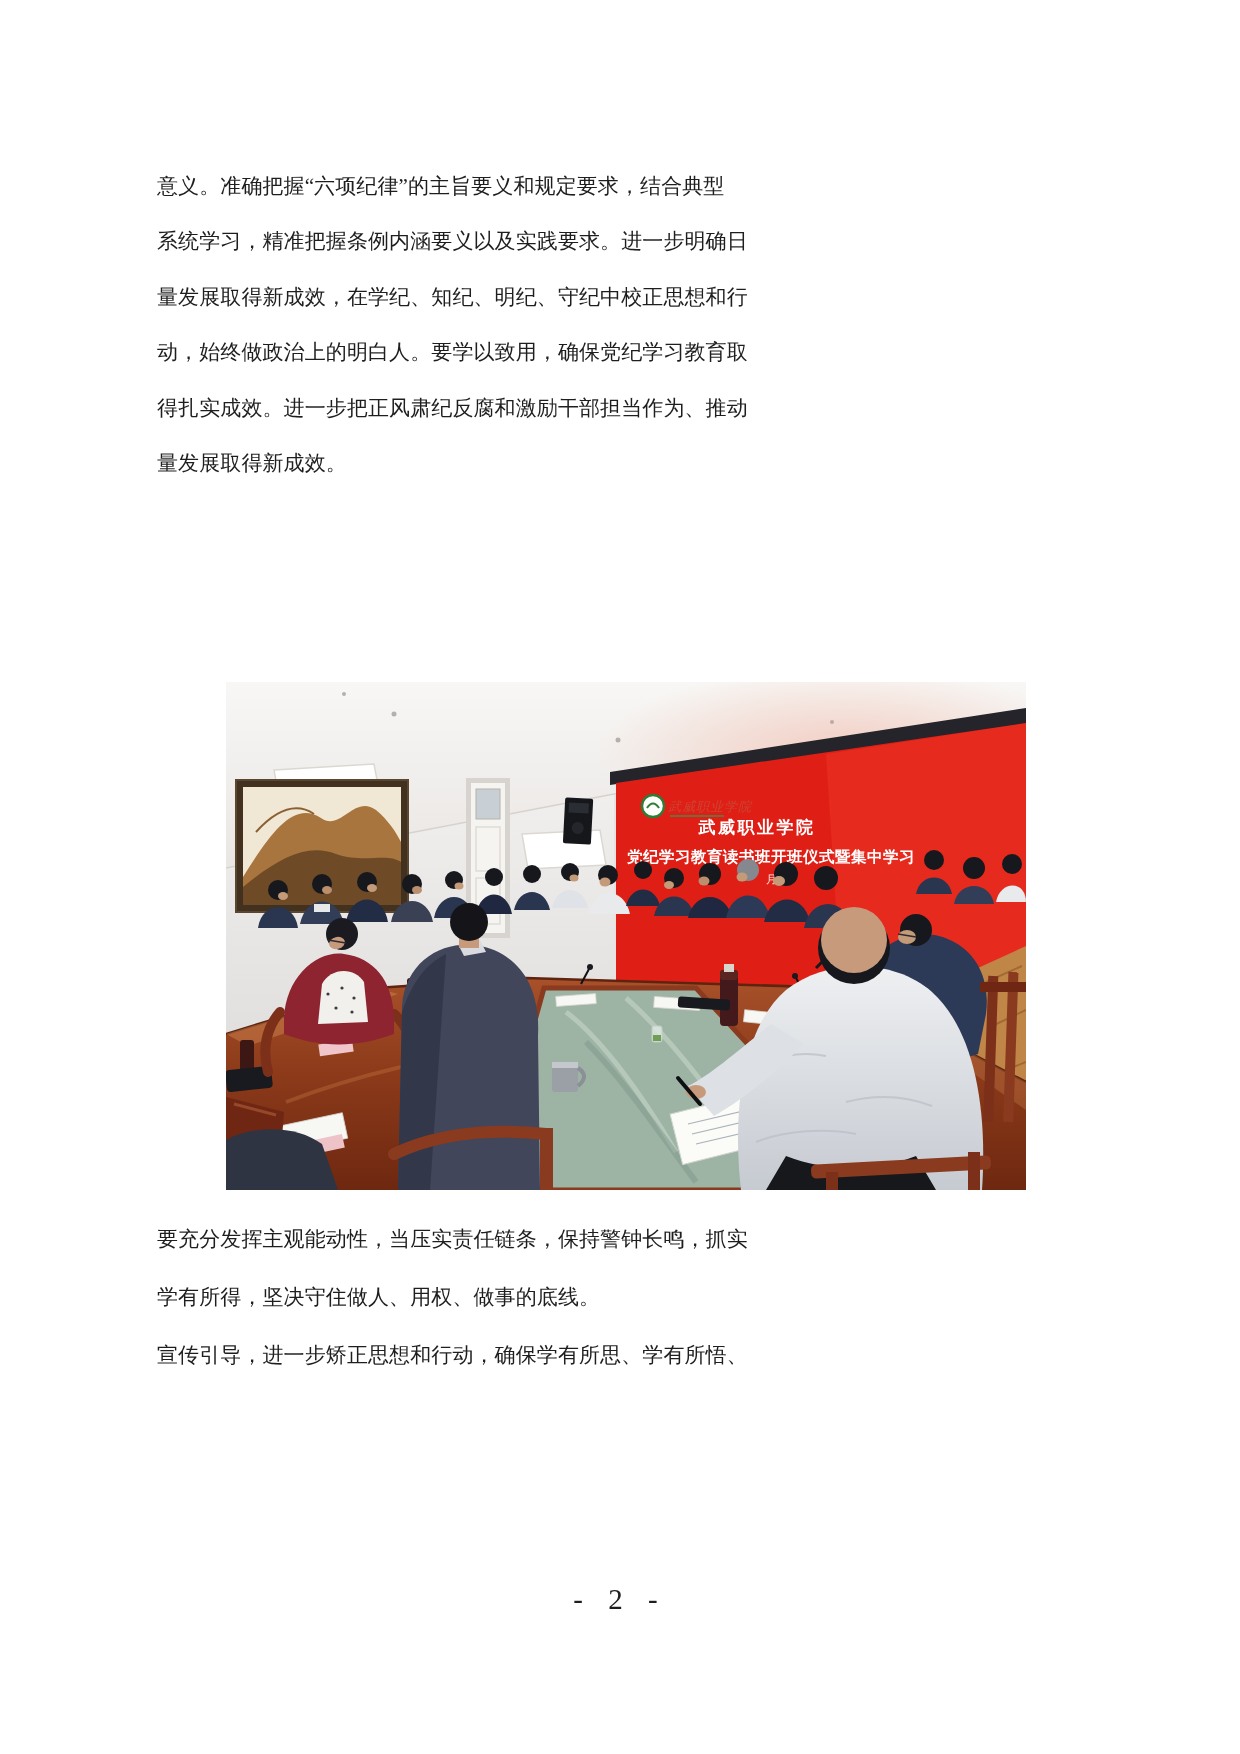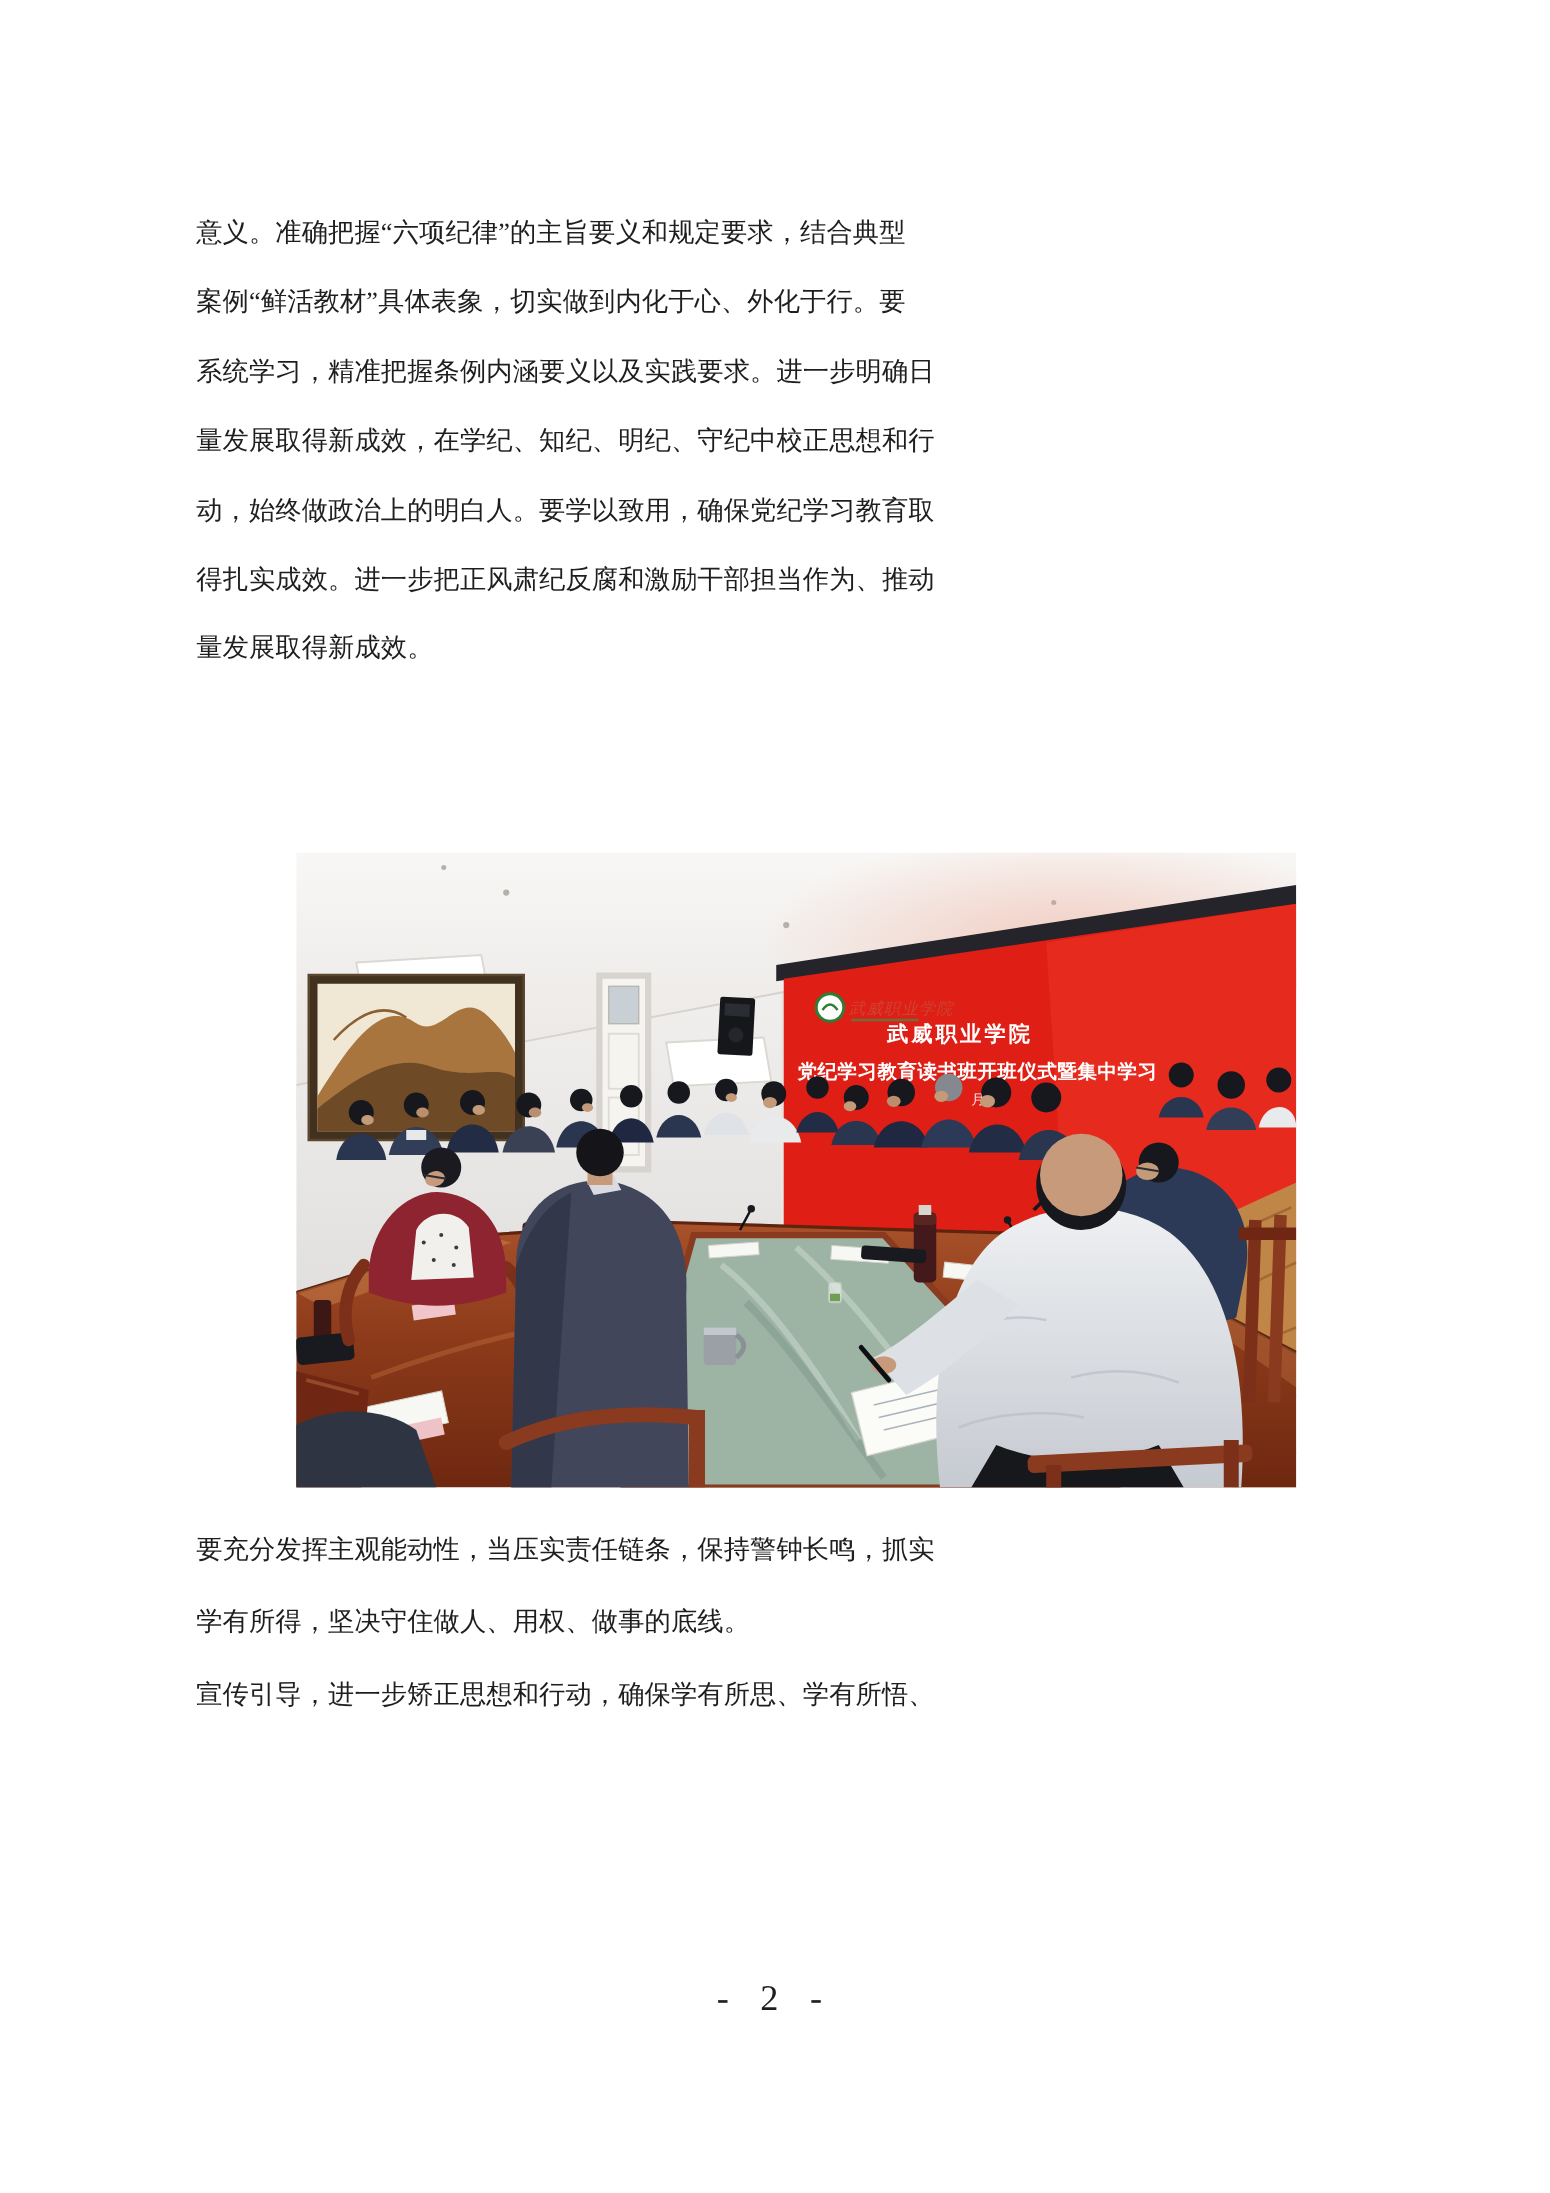--- a/index.html
+++ b/index.html
@@ -4,34 +4,33 @@
 <style>
   html,body{margin:0;padding:0;background:#ffffff;}
   .page{
     position:relative;width:1240px;height:1754px;background:#ffffff;
     font-family:"Liberation Serif","DejaVu Serif",serif;color:#1e1e1e;overflow:hidden;
   }
   .para{position:absolute;left:157px;width:932px;}
   .para .line{white-space:nowrap;font-size:21px;height:55.4px;line-height:55.4px;letter-spacing:0.1px;}
   #para2 .line{height:58px;line-height:58px;}
   .indent{text-indent:66px;}
-  .photo{position:absolute;left:237px;top:682px;width:652px;height:508px;}
+  .photo{position:absolute;left:226px;top:682px;width:652px;height:508px;}
   .photo svg{display:block;width:800px;height:508px;}
   .photo text{font-family:"Liberation Serif","DejaVu Serif",serif;}
   .pagenum{position:absolute;top:1583px;left:0;width:100%;text-align:center;
     font-size:29px;letter-spacing:9px;color:#1e1e1e;}
 </style>
 </head>
 <body>
 
 <div class="page">
 
   <div class="para" id="para1" style="top: 159px;">
     <div class="line">意义。准确把握“六项纪律”的主旨要义和规定要求，结合典型</div>
-    <div class="line">案例“鲜活教材”具体表象，切实做到内化于心、外化于行。要</div>
     <div class="line">系统学习，精准把握条例内涵要义以及实践要求。进一步明确日</div>
     <div class="line">量发展取得新成效，在学纪、知纪、明纪、守纪中校正思想和行</div>
     <div class="line">动，始终做政治上的明白人。要学以致用，确保党纪学习教育取</div>
     <div class="line">得扎实成效。进一步把正风肃纪反腐和激励干部担当作为、推动</div>
     <div class="line">量发展取得新成效。</div>
   </div>
 
   <div class="photo">
     <svg viewBox="0 0 800 508" xmlns="http://www.w3.org/2000/svg">
       <defs>

